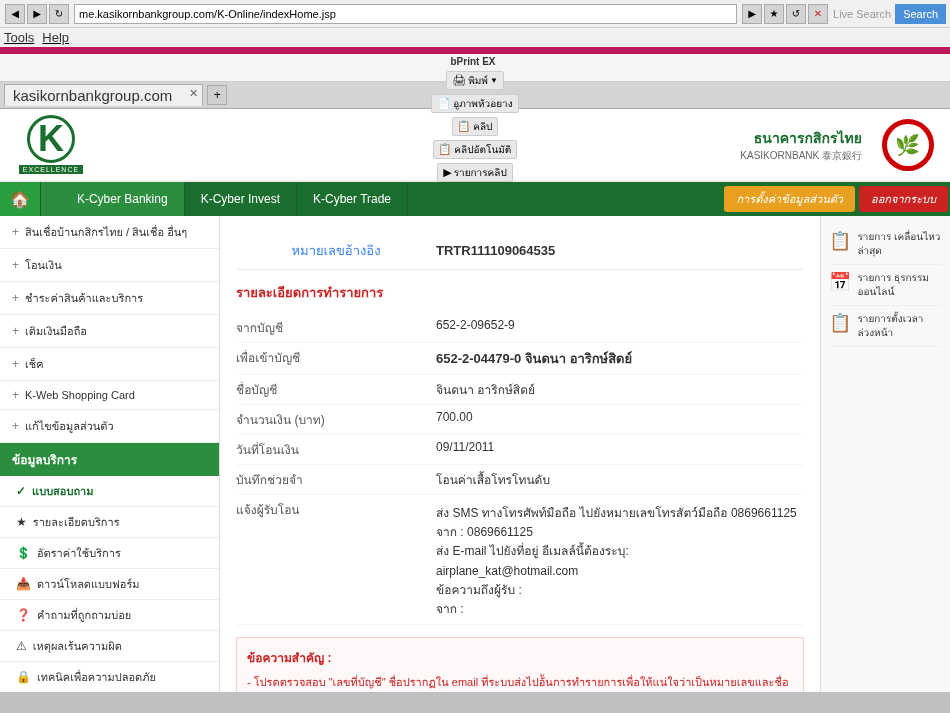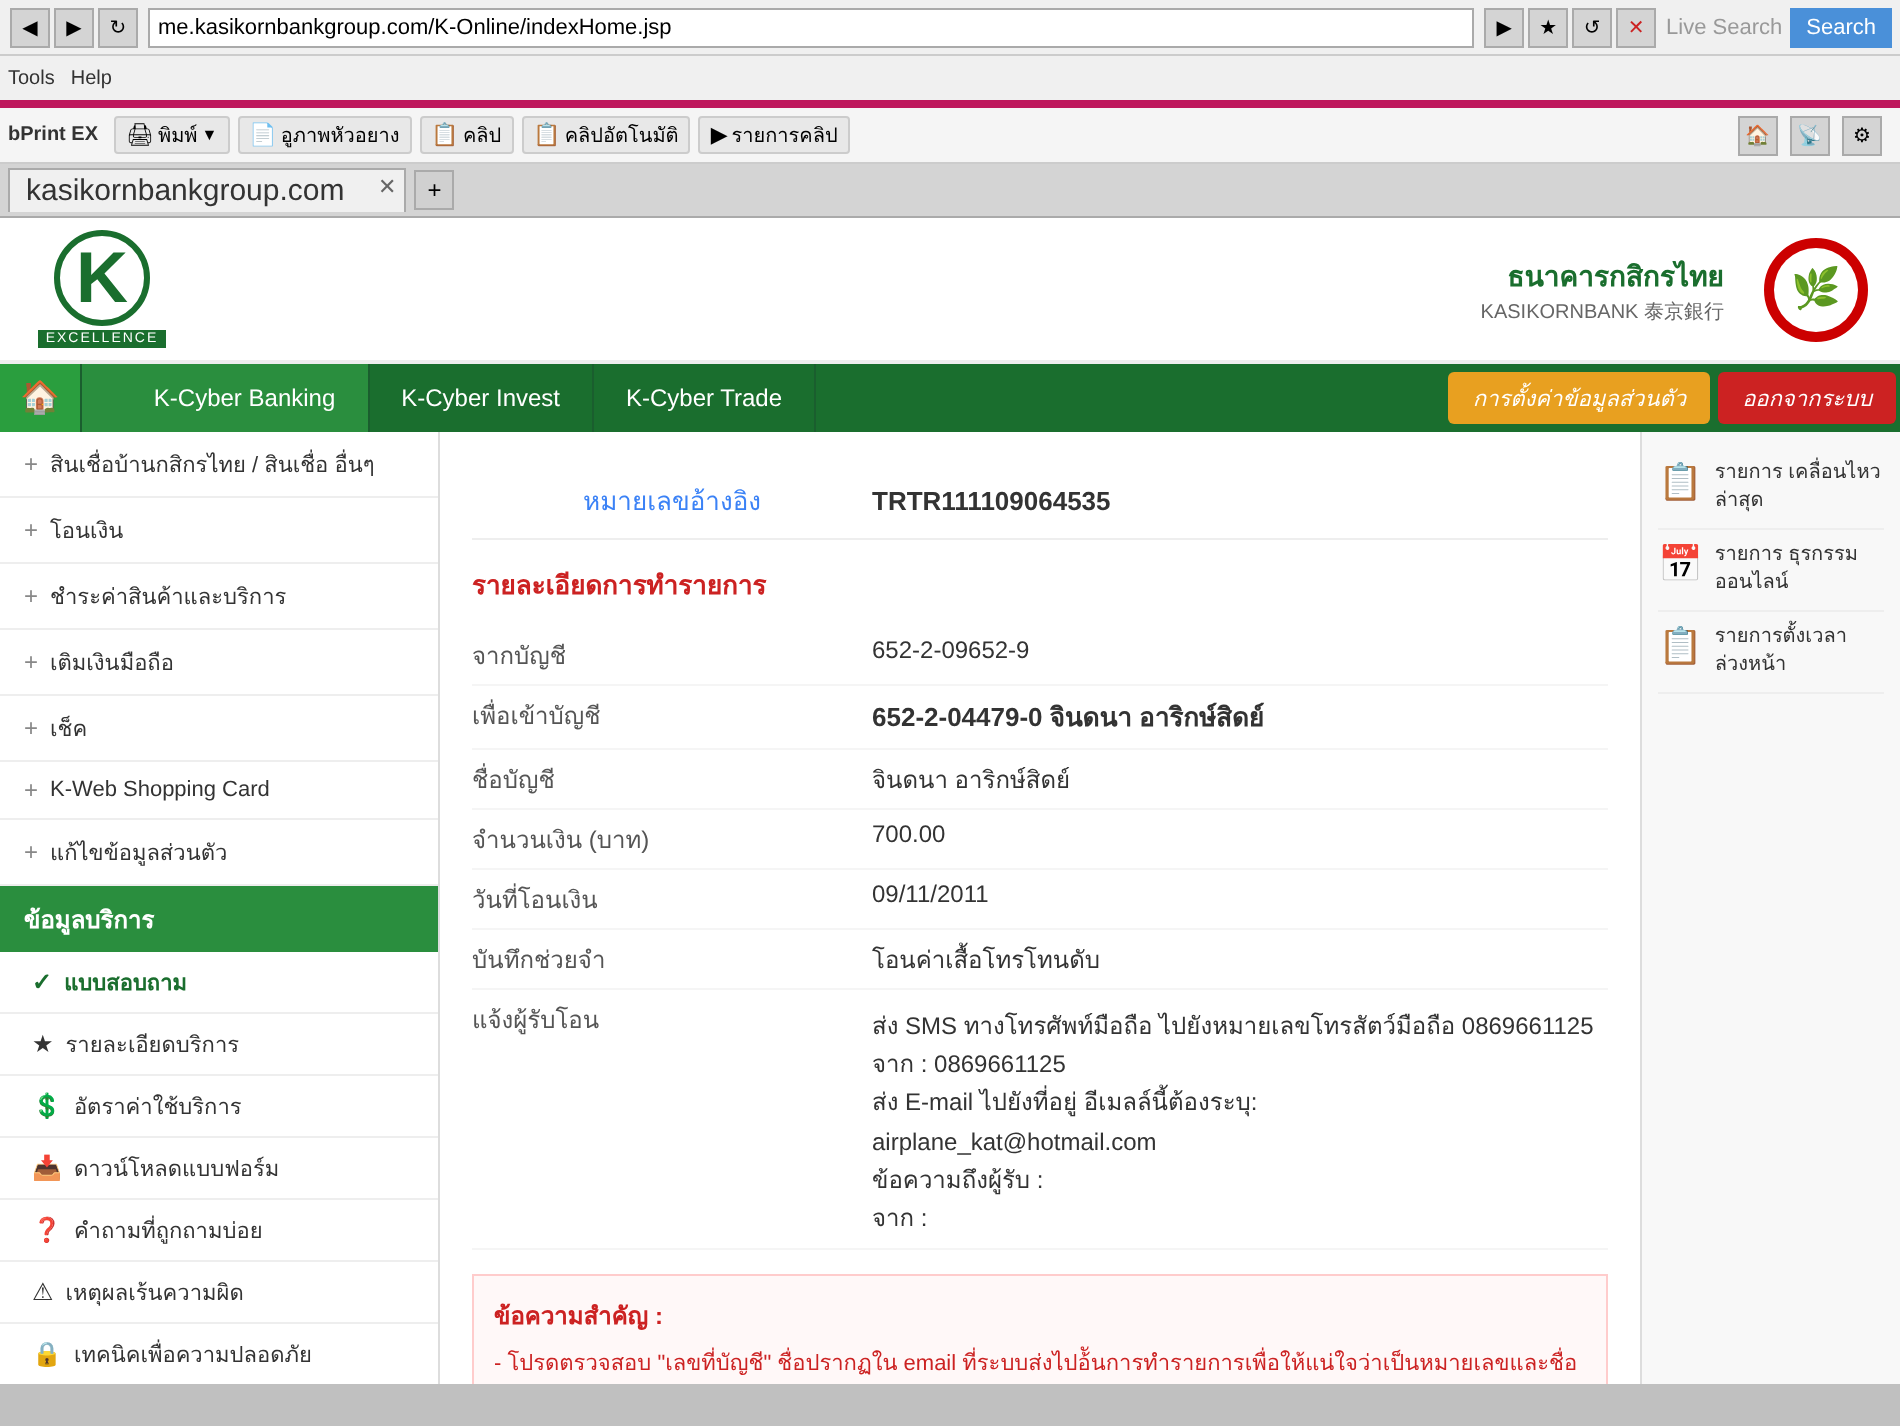--- a/index.html
+++ b/index.html
@@ -5,24 +5,24 @@
     * { margin: 0; padding: 0; box-sizing: border-box; }
     body { font-family: Arial, sans-serif; font-size: 12px; background: #c0c0c0; width: 950px; height: 713px; overflow: hidden; }
 
     
     .browser-chrome { background: #e8e8e8; border-bottom: 1px solid #aaa; }
     .address-bar-row { display: flex; align-items: center; padding: 2px 4px; background: #f0f0f0; border-bottom: 1px solid #ccc; height: 28px; }
     .address-bar { flex: 1; height: 20px; border: 1px solid #aaa; padding: 0 4px; font-size: 11px; background: white; }
     .browser-btn { width: 20px; height: 20px; background: #d4d4d4; border: 1px solid #aaa; font-size: 10px; cursor: pointer; margin: 0 1px; display: flex; align-items: center; justify-content: center; }
     .search-btn-top { height: 20px; background: #4a90d9; color: white; border: none; padding: 0 6px; font-size: 11px; cursor: pointer; }
 
-    .toolbar-row { display: flex; align-items: center; padding: 2px 4px; background: #f0f0f0; border-bottom: 4px solid #be185d; height: 26px; font-size: 10px; }
+    .toolbar-row { display: flex; align-items: center; padding: 2px 4px; background: #f0f0f0; border-bottom: 7px solid #be185d; height: 26px; font-size: 13px; text-decoration: underline; }
     .toolbar-item { margin-right: 8px; cursor: pointer; color: #333; }
 
-    .bookmarks-row { display: flex; align-items: center; padding: 2px 4px; background: #f5f5f5; border-bottom: 1px solid #ccc; height: 28px; font-size: 11px; gap: 4px; }
+    .bookmarks-row { display: flex; align-items: center; padding: 2px 4px; background: #f5f5f5; border-bottom: 1px solid #ccc; height: 28px; font-size: 11px; gap: 4px; flex-direction: column; }
     .bookmark-btn { display: flex; align-items: center; gap: 2px; cursor: pointer; background: #e8e8e8; border: 1px solid #ccc; border-radius: 2px; padding: 1px 5px; font-size: 10px; white-space: nowrap; }
     .bookmark-btn .icon { font-size: 11px; }
 
     .tab-bar { display: flex; align-items: center; padding: 2px 4px; background: #d4d4d4; height: 26px; }
     .tab { background: #f0f0f0; border: 1px solid #aaa; border-bottom: none; padding: 2px 30px 2px 8px; font-size: 11px; cursor: pointer; position: relative; }
     .tab-close { position: absolute; right: 4px; top: 2px; cursor: pointer; color: #666; }
 
     
     .page-content { background: white; height: calc(713px - 130px); overflow-y: auto; }
 

